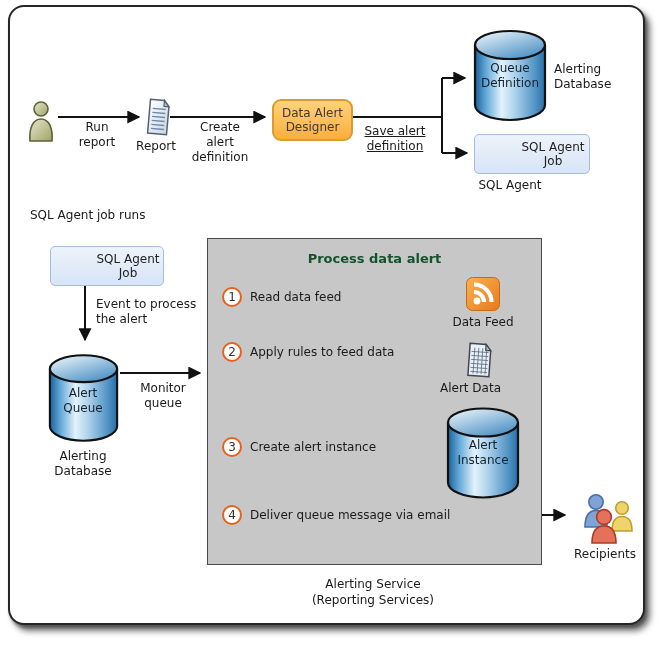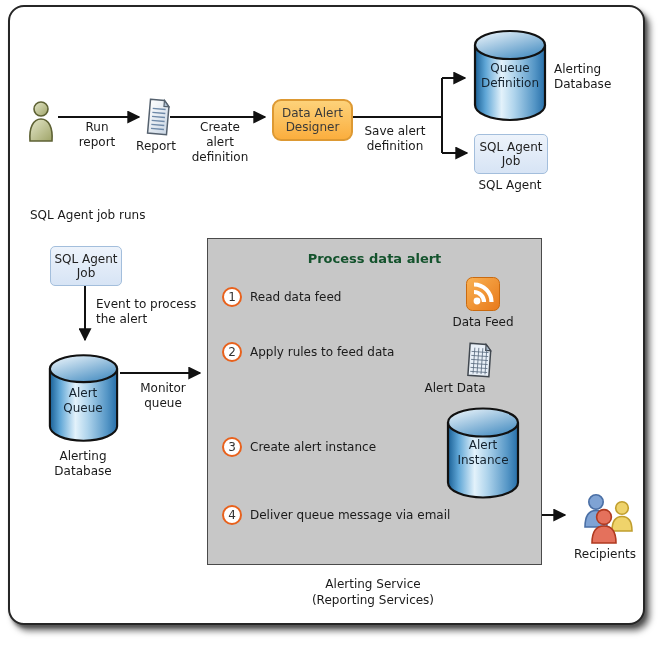--- a/index.html
+++ b/index.html
@@ -11,21 +11,21 @@
   .overlay{position:absolute;left:0;top:0;pointer-events:none;}
   .lbl{position:absolute;font-size:12px;line-height:15px;text-align:center;color:#1a1a1a;}
   .lbl.left{text-align:left;}
   .nowrap{white-space:nowrap;}
   .node{position:absolute;}
   .designer{left:272px;top:99px;width:77px;height:38px;border:2px solid #DD9933;border-radius:9px;
             background:linear-gradient(#FDD27A,#FBAE3E);display:flex;align-items:center;justify-content:center;
             font-size:12px;line-height:14px;text-align:center;color:#3a3a3a;}
   .agentbox{position:absolute;width:72px;height:38px;border:1.5px solid #A3BEDC;border-radius:5px;
             background:linear-gradient(#EDF3FB,#D7E4F5);display:flex;align-items:center;justify-content:center;
-            font-size:12px;line-height:14px;text-align:center;color:#222;}
+            font-size:12px;line-height:14px;text-align:center;color:#222;padding-left:42px;}
   .graypanel{position:absolute;left:207px;top:238px;width:333px;height:325px;
              background:#C7C7C7;border:1.5px solid #4a4a4a;}
   .paneltitle{position:absolute;left:0;top:12px;width:100%;text-align:center;
               font-weight:bold;font-size:13px;color:#14532d;}
   .stepnum{position:absolute;width:20px;height:20px;border-radius:50%;background:#fff;
            border:2.5px solid #E8611C;box-sizing:border-box;display:flex;align-items:center;justify-content:center;
            font-size:12px;color:#333;}
   .steplbl{position:absolute;font-size:12px;line-height:16px;white-space:nowrap;color:#1a1a1a;}
   .cyl-text{position:absolute;font-size:12px;line-height:15px;text-align:center;color:#14222e;}
 </style>
@@ -103,21 +103,21 @@
           <line x1="8" y1="32" x2="21" y2="32"></line>
       </g>
     </g>
   </svg>
   <div class="lbl" style="left:127px;top:139px;width:58px;">Report</div>
 
   <div class="lbl" style="left:190px;top:120px;width:60px;">Create alert definition</div>
 
   <div class="designer node">Data Alert Designer</div>
 
-  <div class="lbl" style="left:360px;top:124px;width:70px;">Save alert definition</div>
+  <div class="lbl" style="left:360px;top:124px;width:70px;text-decoration:underline;">Save alert definition</div>
 
   <svg class="node" style="left:472px;top:28px;" width="76" height="95" viewBox="0 0 76 95">
     <path d="M3 17 L3 77 A35 15 0 0 0 73 77 L73 17" fill="url(#cylBody)" stroke="#111" stroke-width="2.2"></path>
     <ellipse cx="38" cy="17" rx="35" ry="14" fill="url(#cylTop)" stroke="#111" stroke-width="2.2"></ellipse>
   </svg>
   <div class="cyl-text" style="left:477px;top:61px;width:66px;">Queue Definition</div>
   <div class="lbl left" style="left:554px;top:62px;width:64px;">Alerting Database</div>
 
   <div class="agentbox" style="left:474px;top:134px;">SQL Agent Job</div>
   <div class="lbl" style="left:474px;top:178px;width:72px;">SQL Agent</div>
@@ -168,21 +168,21 @@
           <line x1="7" y1="24" x2="24" y2="24"></line>
         <line x1="7" y1="28" x2="24" y2="28"></line>
           <line x1="7" y1="32" x2="24" y2="32"></line>
         <line x1="10" y1="8" x2="10" y2="34"></line>
           <line x1="14" y1="8" x2="14" y2="34"></line>
         <line x1="18" y1="8" x2="18" y2="34"></line>
           <line x1="22" y1="8" x2="22" y2="34"></line>
       </g>
     </g>
   </svg>
-  <div class="lbl" style="left:419px;top:381px;width:72px;">Alert Data</div>
+  <div class="lbl" style="left:429px;top:381px;width:72px;text-align:right;">Alert Data</div>
 
   <svg class="node" style="left:445px;top:405px;" width="76" height="96" viewBox="0 0 76 95">
     <path d="M3 17 L3 77 A35 15 0 0 0 73 77 L73 17" fill="url(#cylBody)" stroke="#111" stroke-width="2.2"></path>
     <ellipse cx="38" cy="17" rx="35" ry="14" fill="url(#cylTop)" stroke="#111" stroke-width="2.2"></ellipse>
   </svg>
   <div class="cyl-text" style="left:451px;top:438px;width:64px;">Alert Instance</div>
 
   <svg class="node" style="left:576px;top:492px;" width="58" height="54" viewBox="0 0 58 54">
     <circle cx="20" cy="10" r="7.2" fill="#7FA3D4" stroke="#4A6FA5" stroke-width="1.6"></circle>
     <path d="M9 35 C9 23 13 18.5 20 18.5 C27 18.5 31 23 31 35 Z" fill="#7FA3D4" stroke="#4A6FA5" stroke-width="1.6"></path>

